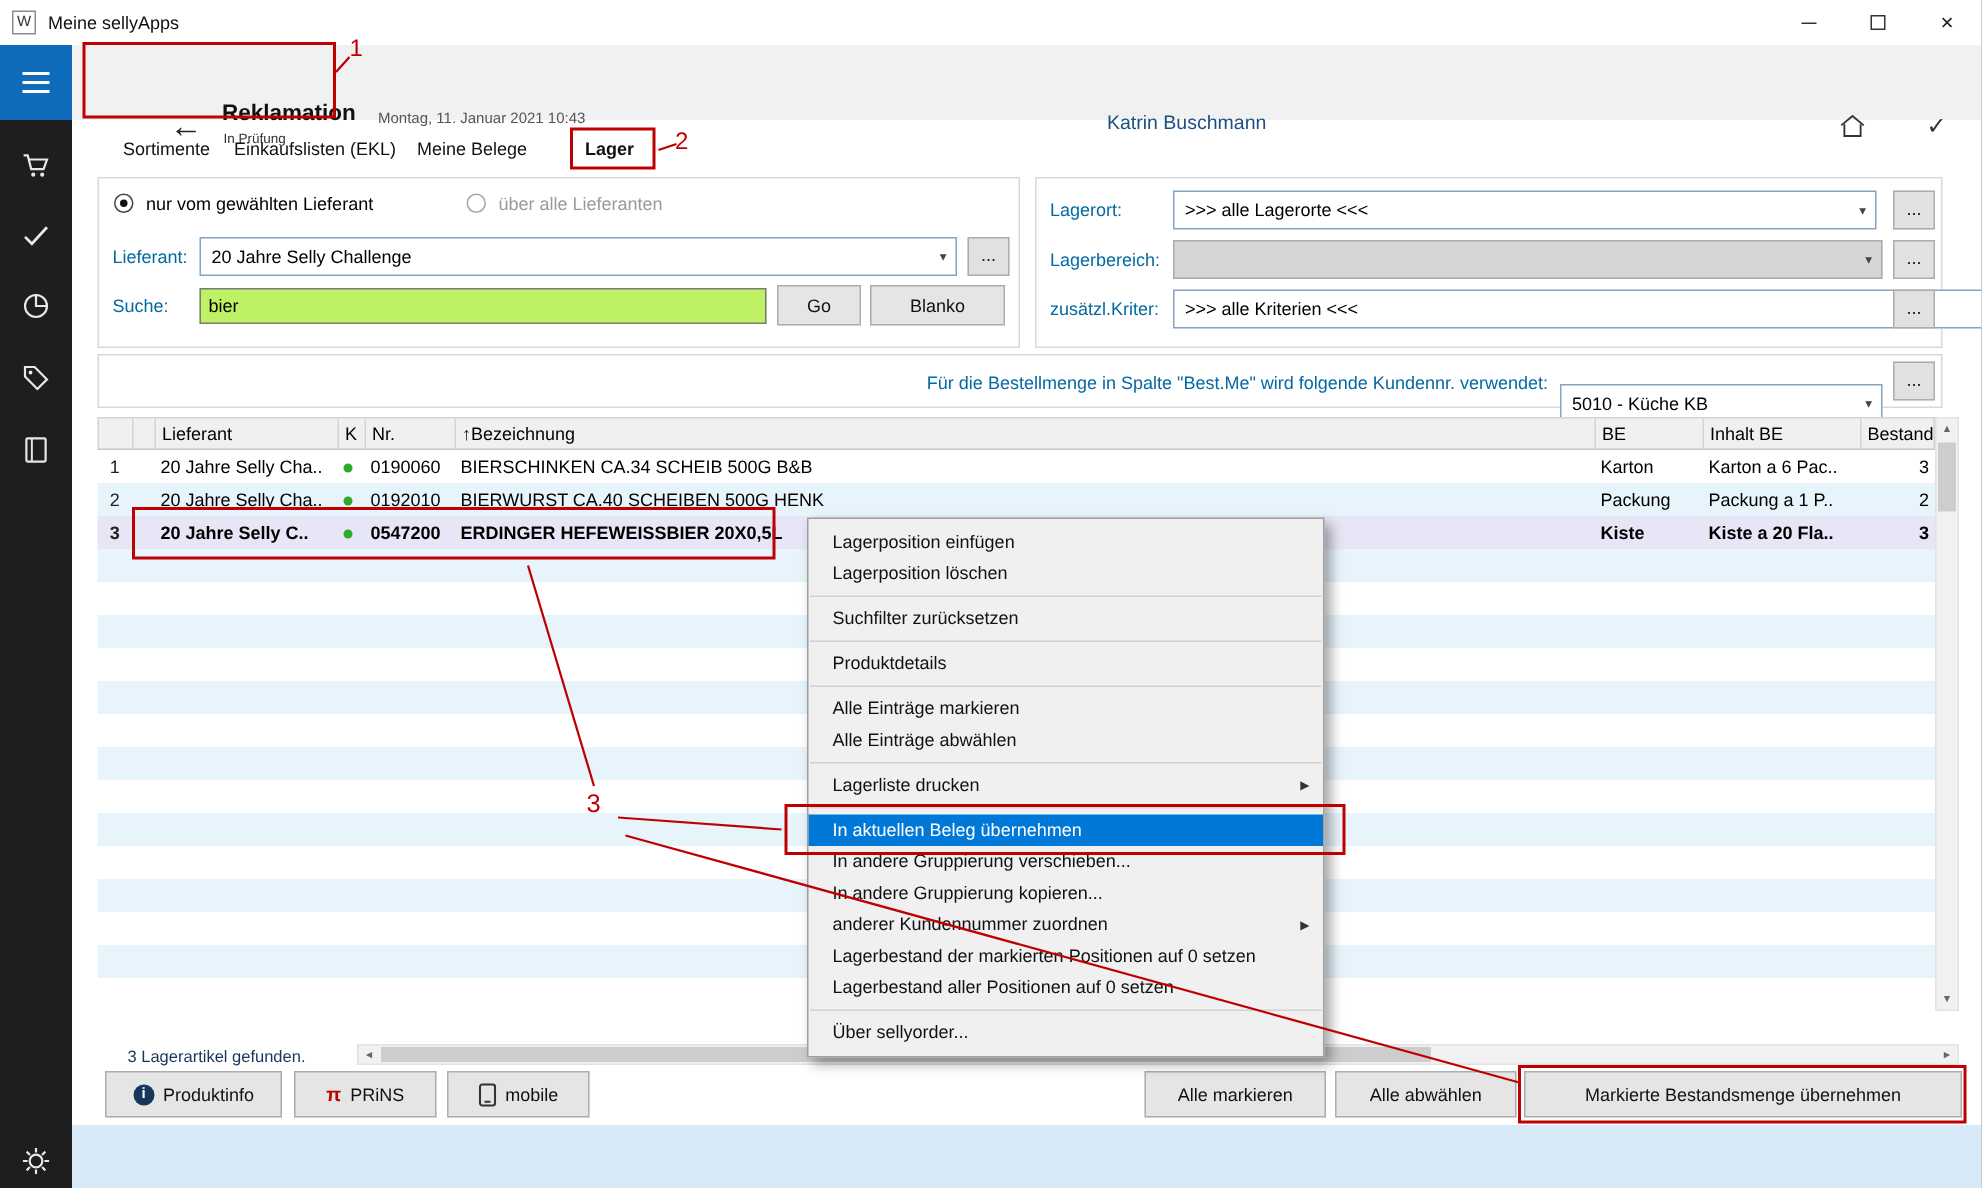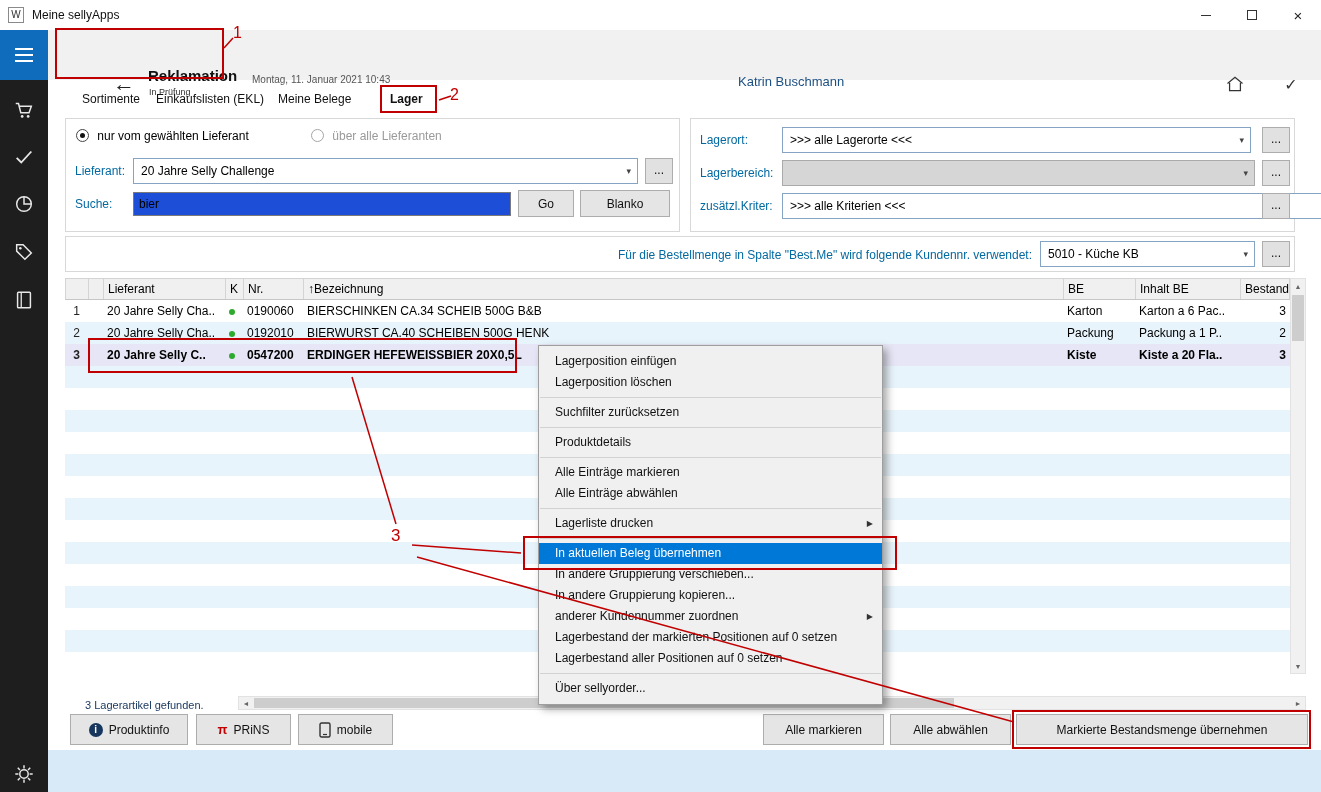--- a/index.html
+++ b/index.html
@@ -41,21 +41,21 @@
 
   
   .panel{position:absolute;border:1px solid #d8d8d8;background:#fff}
   .flabel{position:absolute;font-size:12px;color:#0369a1}
   .combo{position:absolute;height:26px;background:#fff;border:1px solid #85a3c2;display:flex;align-items:center;padding:0 20px 0 7px;overflow:hidden;white-space:nowrap}
   .combo .arr{position:absolute;right:6px;top:7px;font-size:9px;color:#444}
   .combo.disabled{background:#d6d6d6;border-color:#aaa}
   .mini{position:absolute;width:28px;height:26px;background:#e1e1e1;border:1px solid #adadad;
         text-align:center;line-height:22px;font-size:12px;color:#111}
   .btn{position:absolute;background:#e5e5e5;border:1px solid #adadad;display:flex;align-items:center;justify-content:center;font-size:12px;color:#111}
-  .tinput{position:absolute;height:24px;border:1px solid #7a7a7a;background:#1d4ed8;font:12px "Liberation Sans",sans-serif;padding:0 5px}
+  .tinput{position:absolute;height:24px;border:1px solid #7a7a7a;background:#bef264;font:12px "Liberation Sans",sans-serif;padding:0 5px}
   .radio{display:inline-block;width:13px;height:13px;border:1px solid #444;border-radius:50%;position:relative;vertical-align:-2px;background:#fff}
   .radio.sel::after{content:"";position:absolute;left:3px;top:3px;width:5px;height:5px;background:#111;border-radius:50%}
   .radio.dis{border-color:#a5a5a5}
 
   
   .tgrid{display:grid;grid-template-columns:23px 15px 122px 18px 60px 760px 72px 105px 50px;align-items:center}
   .thead{position:absolute;left:65px;top:278px;width:1225px;height:22px;background:#f0f0f0;border:1px solid #d4d4d4;border-bottom:1px solid #c6c6c6}
   .thead .hc{height:20px;line-height:20px;padding:0 4px;border-right:1px solid #d4d4d4;overflow:hidden;white-space:nowrap}
   .tbody{position:absolute;left:65px;top:300px;width:1225px}
   .trow{height:22px}
@@ -221,21 +221,21 @@
 
   <div class="flabel" style="left:700px;top:199px">zusätzl.Kriter:</div>
   <div class="combo" style="left:782px;top:193px;width:557px">
     <span>&gt;&gt;&gt; alle Kriterien &lt;&lt;&lt;</span>
     <span class="arr">▾</span>
   </div>
   <div class="mini" style="left:1262px;top:193px">...</div>
 
   <div class="panel" style="left:65px;top:236px;width:1230px;height:36px"></div>
   <div class="flabel" style="left:400px;top:248px;width:632px;text-align:right">Für die Bestellmenge in Spalte "Best.Me" wird folgende Kundennr. verwendet:</div>
-  <div class="combo" style="left:1040px;top:241px;width:215px">
+  <div class="combo" style="left:1040px;top:256px;width:215px">
     <span>5010 - Küche KB</span>
     <span class="arr">▾</span>
   </div>
   <div class="mini" style="left:1262px;top:241px">...</div>
 
   <div class="thead tgrid">
     <div class="hc"></div>
     <div class="hc"></div>
     <div class="hc">Lieferant</div>
     <div class="hc">K</div>

